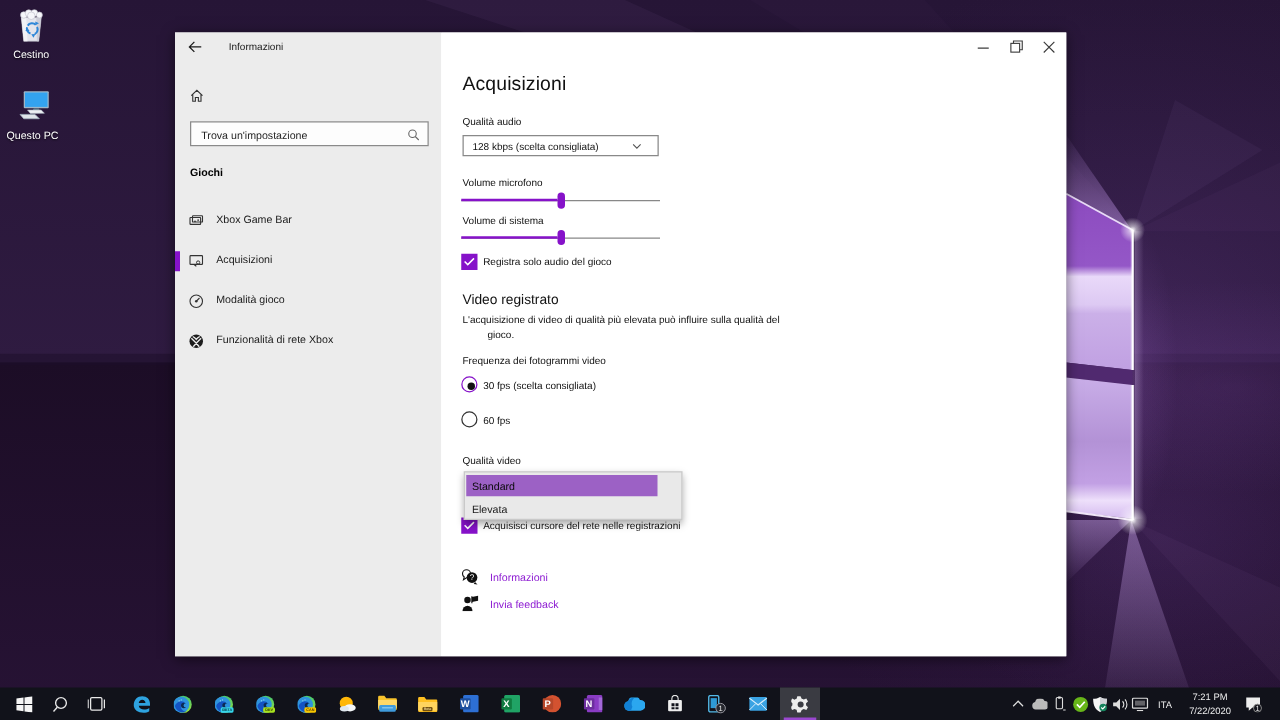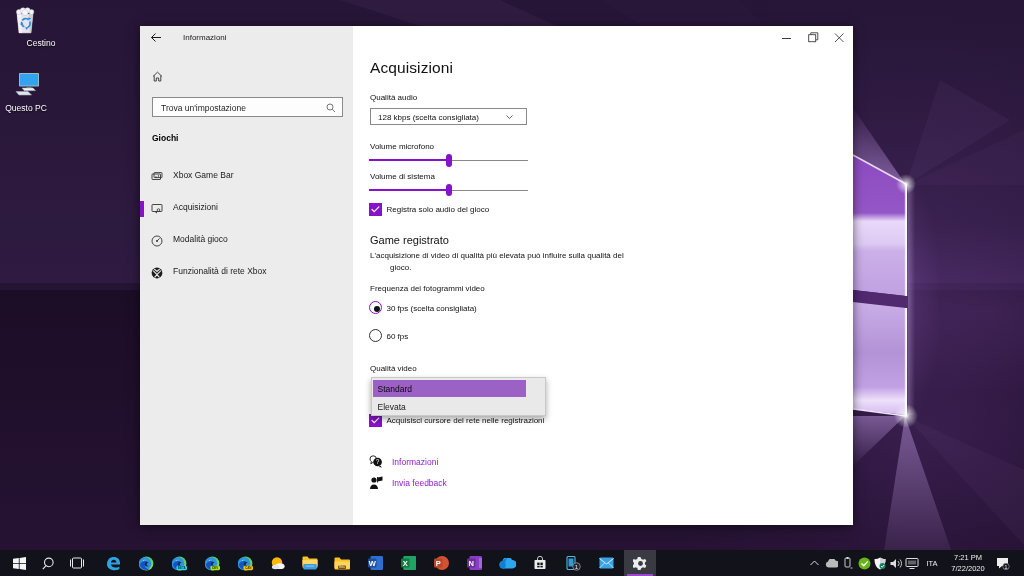--- a/index.html
+++ b/index.html
@@ -135,21 +135,21 @@
       <path d="M10.2 13.5 a4 4 0 0 1 6.4 -0.6"></path>
       <path d="M17.6 14.6 a4 4 0 0 1 -1.8 5.6"></path>
       <path d="M12.4 19.8 a4 4 0 0 1 -2.8 -5"></path>
     </g>
     <g fill="#2e86d8">
       <path d="M16.2 10.2 l3 1.4 -2.9 1.6 Z"></path>
       <path d="M17.3 21.6 l-3.3 0.3 1.8 2.7 Z" transform="translate(-1,-1.5)"></path>
       <path d="M8.3 16.2 l-0.6 3.2 3 -1.2 Z" transform="rotate(-100 9 17)"></path>
     </g>
   </svg>
-  <div class="dlabel" style="left:0px;top:38px;width:50px;margin-left:16px;">Cestino</div>
+  <div class="dlabel" style="left:0px;top:38px;width:50px;">Cestino</div>
 
   <svg class="abs" style="left:14px;top:72px" width="26" height="26" viewBox="0 0 26 26">
     <rect x="5" y="1" width="20" height="13.5" rx="0.8" fill="#9fb6c8"></rect>
     <rect x="6" y="2" width="18" height="11.5" fill="#33a3f0"></rect>
     <path d="M13 14.5 h4 l1.5 3 h-7 Z" fill="#5a7486"></path>
     <path d="M2 19.5 L14 19.5 L17.5 23 L5 23 Z" fill="#dfe5ea"></path>
     <path d="M2 19.5 L14 19.5 L17.5 23 L5 23 Z" fill="none" stroke="#9fb0bd" stroke-width="0.6"></path>
     <path d="M8 16 L19 16 L21.5 18.6 L10.3 18.7 Z" fill="#eef1f4" stroke="#a8b6c0" stroke-width="0.5"></path>
   </svg>
   <div class="dlabel" style="left:0px;top:103px;width:52px;">Questo PC</div>
@@ -237,21 +237,21 @@
       <div class="abs" style="left:16px;top:163.5px;width:159px;height:1.5px;background:#888;"></div>
       <div class="abs" style="left:16px;top:163px;width:77px;height:2.2px;background:#8612c9;"></div>
       <div class="abs" style="left:93px;top:157.5px;width:5.5px;height:12.5px;border-radius:3px;background:#8612c9;"></div>
 
       <div class="abs" style="left:16px;top:177px;width:12.5px;height:12.5px;background:#8612c9;"></div>
       <svg class="abs" style="left:18px;top:180px" width="9" height="7" viewBox="0 0 9 7">
           <path d="M0.7 3.2 L3.2 5.7 L8.2 0.7" fill="none" stroke="#fff" stroke-width="1.2"></path>
         </svg>
       <div class="lbl" style="left:33.5px;top:179px;">Registra solo audio del gioco</div>
 
-      <div class="abs" style="left:17px;top:208px;font-size:11px;color:#111;">Game registrato</div>
+      <div class="abs" style="left:17px;top:208px;font-size:11px;color:#111;">Video registrato</div>
       <div class="lbl" style="left:17px;top:224.5px;">L'acquisizione di video di qualità più elevata può influire sulla qualità del</div>
       <div class="lbl" style="left:17px;top:236.5px;margin-left:20px;">gioco.</div>
 
       <div class="lbl" style="left:17px;top:258px;">Frequenza dei fotogrammi video</div>
 
       <div class="abs" style="left:16px;top:275px;width:13px;height:13px;border-radius:50%;border:1.7px solid #8612c9;background:#fff;"></div>
       <div class="abs" style="left:20.6px;top:279.6px;width:6px;height:6px;border-radius:50%;background:#111;"></div>
       <div class="lbl" style="left:33.5px;top:277.5px;">30 fps (scelta consigliata)</div>
 
       <div class="abs" style="left:16px;top:303px;width:13px;height:13px;border-radius:50%;border:1.4px solid #333;background:#fff;"></div>

